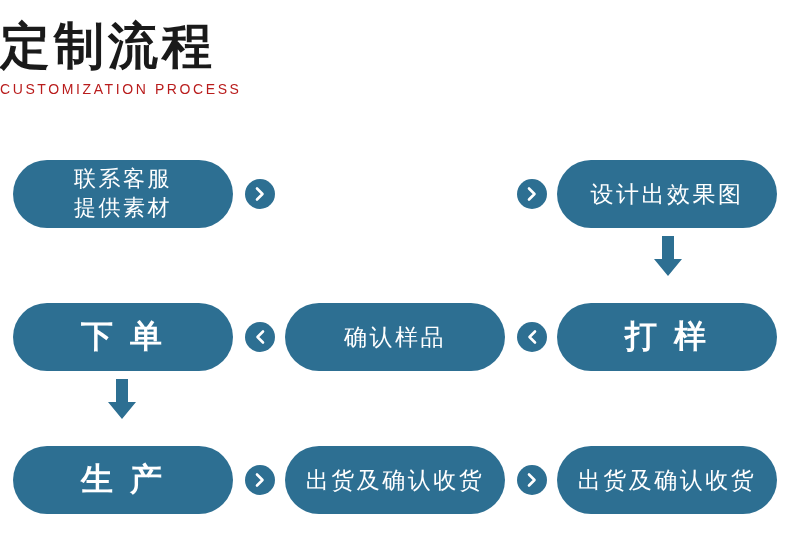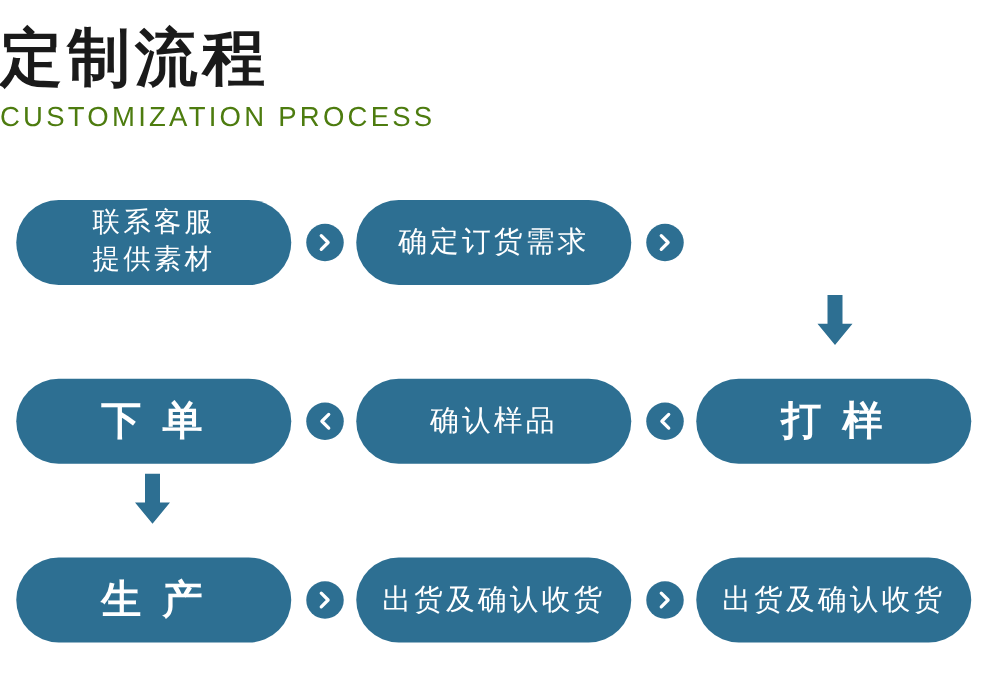--- a/index.html
+++ b/index.html
@@ -23,23 +23,23 @@
   #title {
     font-size: 50px;
     font-weight: 700;
     color: #1a1a1a;
     letter-spacing: 4px;
     line-height: 1.12;
     font-family: "DejaVu Sans", "Liberation Sans", sans-serif;
   }
   #subtitle {
     margin-top: 7px;
-    font-size: 22px;
+    font-size: 14px;
     font-weight: 400;
-    color: #4d7c0f;
+    color: #b91c1c;
     letter-spacing: 2.6px;
     font-family: "Liberation Sans", "DejaVu Sans", sans-serif;
   }
 
   
   #flow {
     position: absolute;
     top: 160px;
     left: 0;
     width: 640px;
@@ -128,30 +128,30 @@
       <span class="pill-label two-line">联系客服
 提供素材</span>
     </div>
 
     <div class="chev gap-1">
       <svg width="14" height="16" viewBox="0 0 14 16" aria-hidden="true">
         <path d="M4 2.5 L9.5 8 L4 13.5" fill="none" stroke="#ffffff" stroke-width="2.6" stroke-linecap="round" stroke-linejoin="round"></path>
       </svg>
     </div>
 
-    <div class="pill col-2">
-      <span class="pill-label">确定订货需求</span>
-    </div>
 
     <div class="chev gap-2">
       <svg width="14" height="16" viewBox="0 0 14 16" aria-hidden="true">
         <path d="M4 2.5 L9.5 8 L4 13.5" fill="none" stroke="#ffffff" stroke-width="2.6" stroke-linecap="round" stroke-linejoin="round"></path>
       </svg>
     </div>
 
+    <div class="pill col-3">
+      <span class="pill-label">设计出效果图</span>
+    </div>
 
     <div class="down-arrow at-col-3">
       <svg width="34" height="50" viewBox="0 0 34 50" aria-hidden="true">
         <path d="M11 2 L23 2 L23 25 L31 25 L17 42 L3 25 L11 25 Z" fill="#2d6f92"></path>
       </svg>
     </div>
   </div>
 
   <div class="flow-row">
     <div class="pill col-1">

